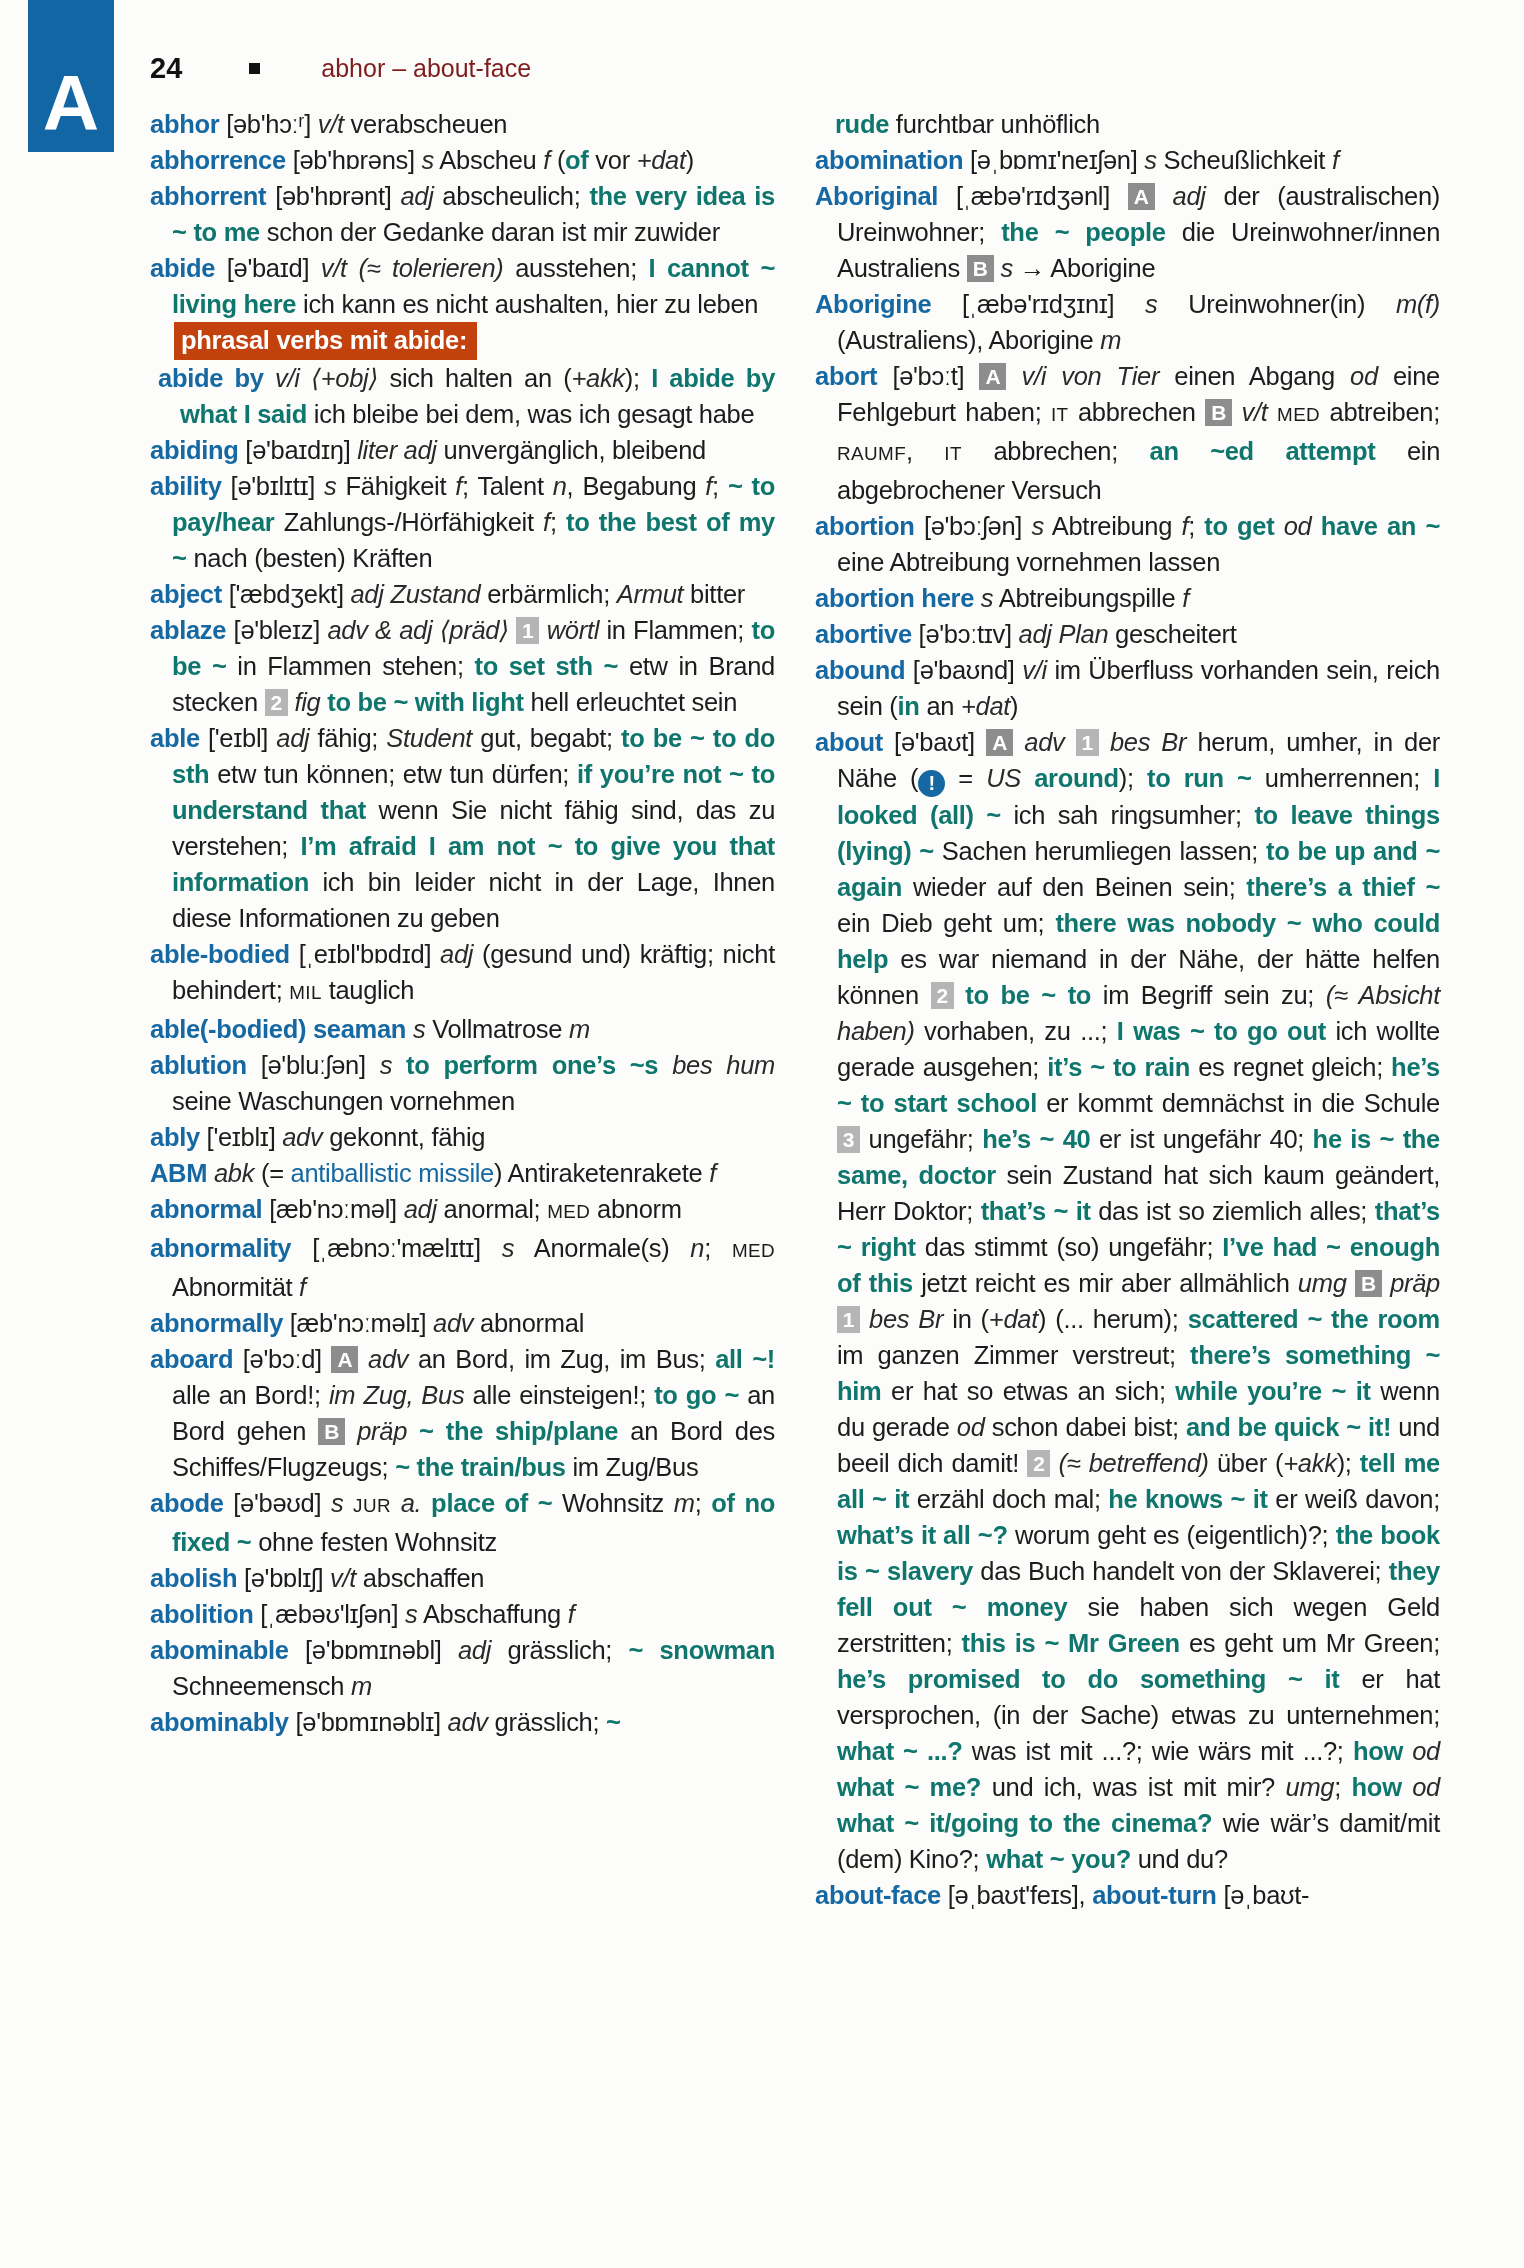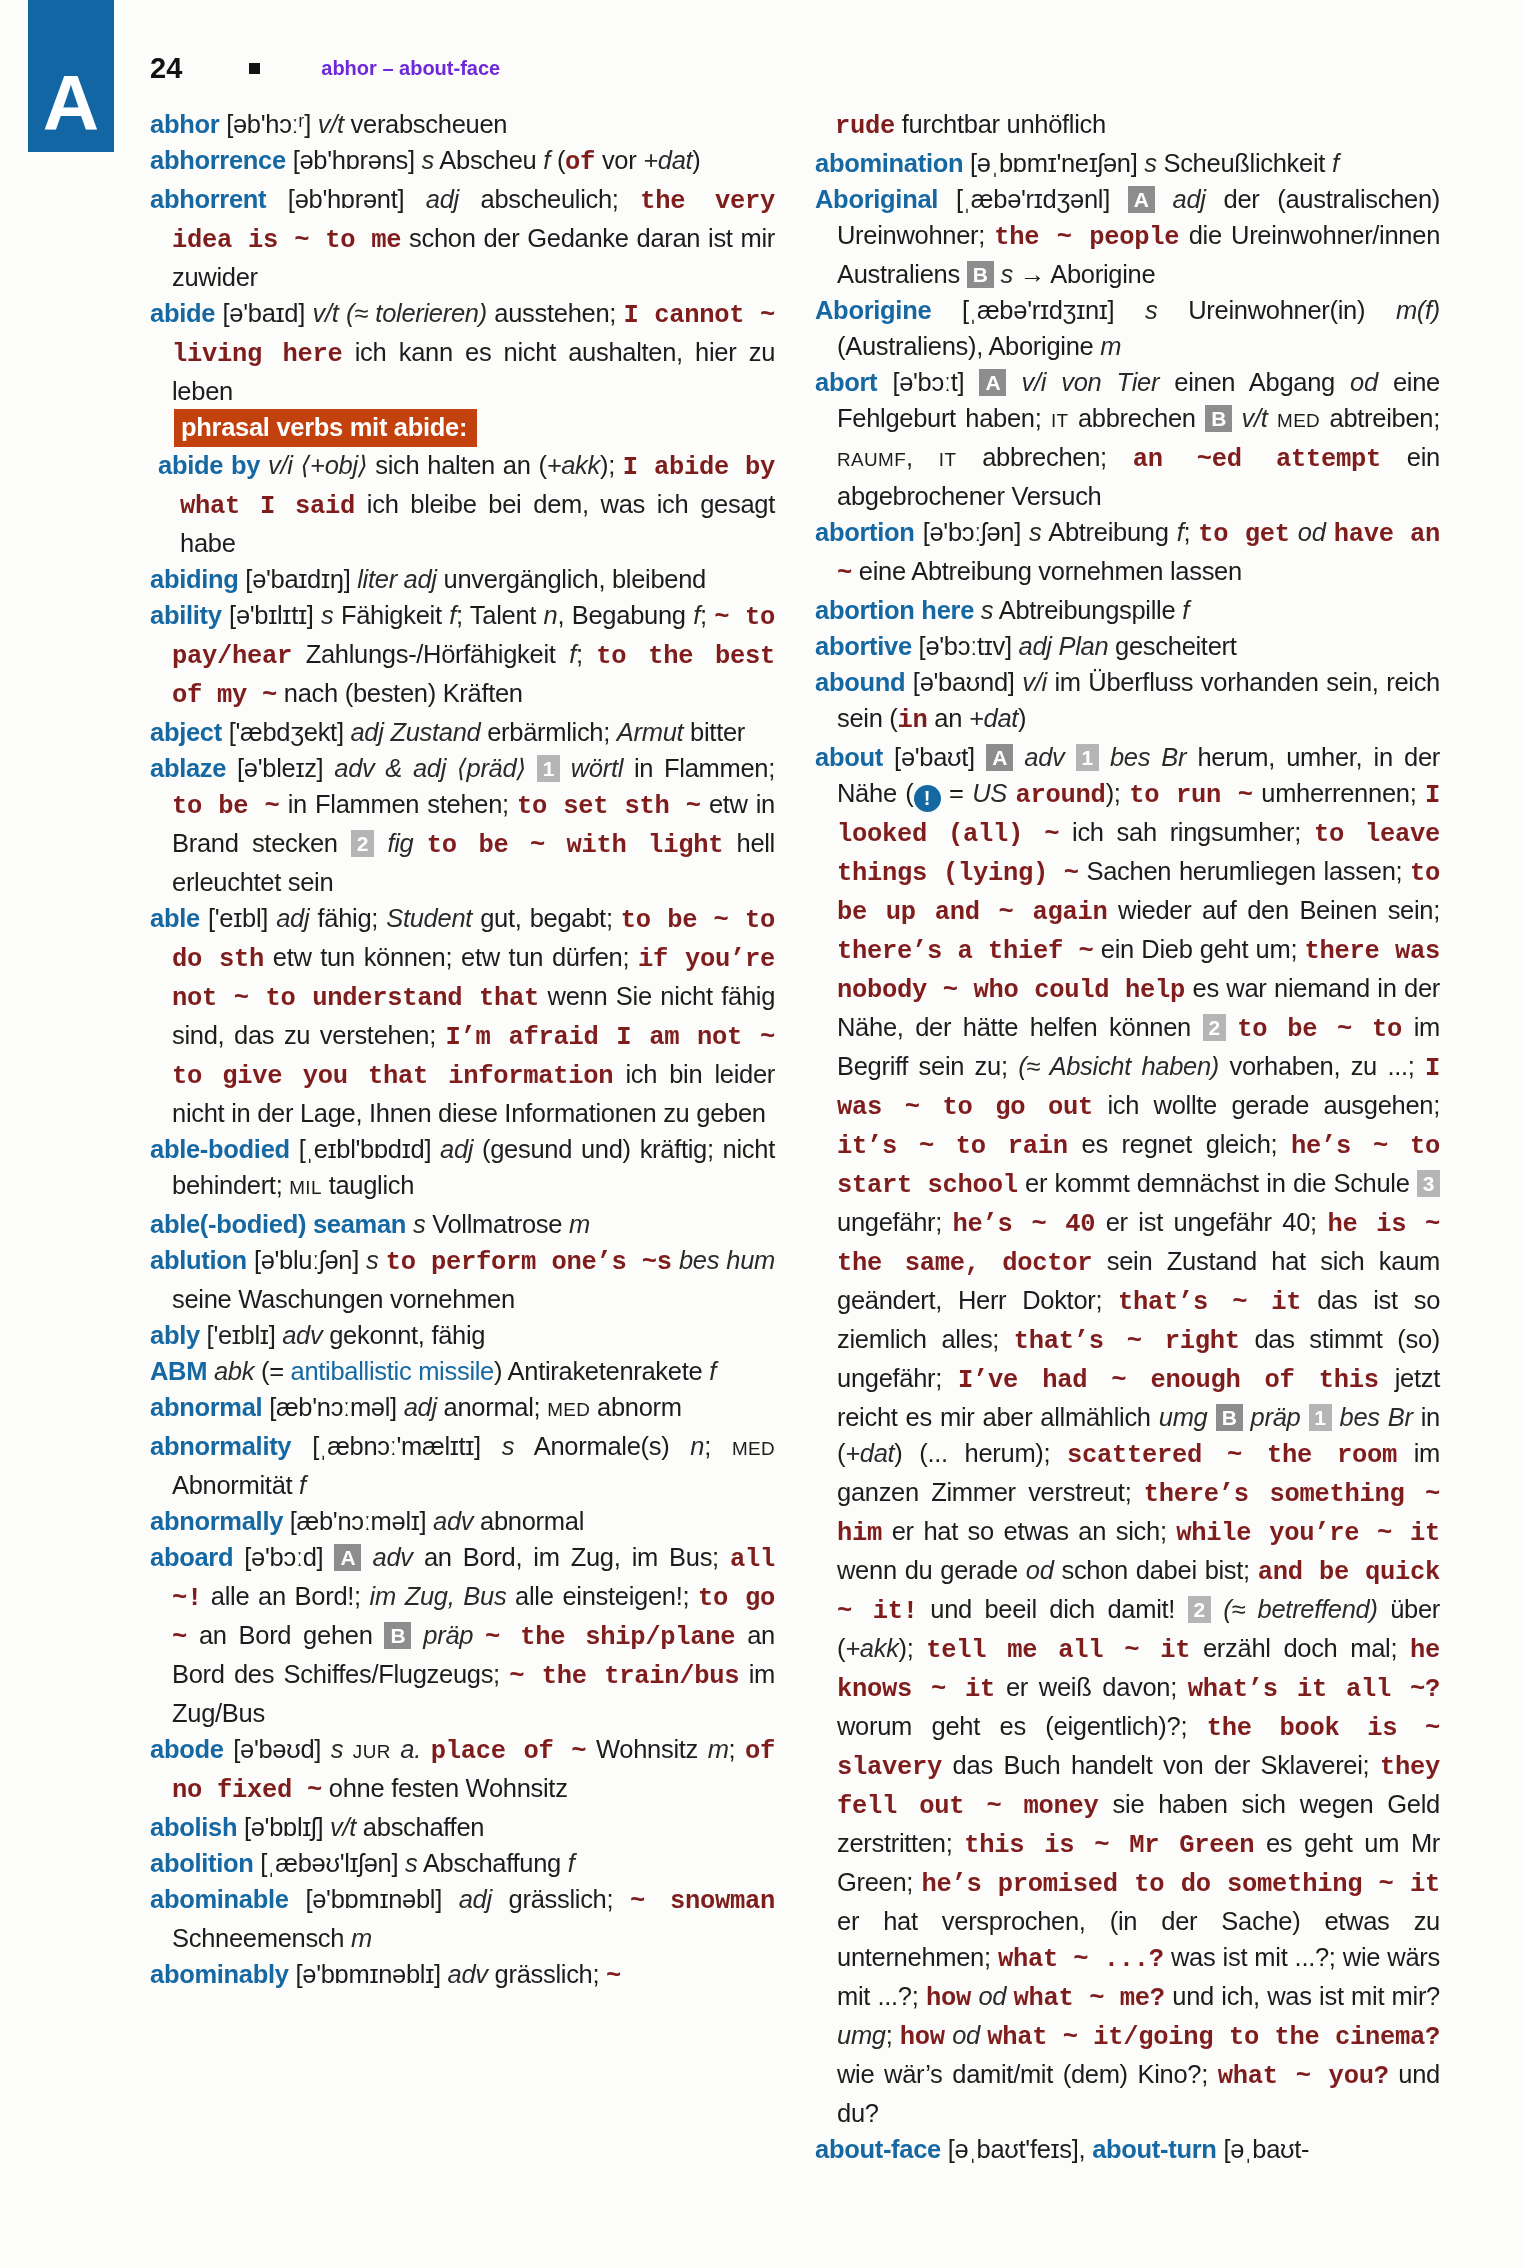--- a/index.html
+++ b/index.html
@@ -4,29 +4,29 @@
 <style>
   html,body{margin:0;padding:0;background:#e8e8e6;}
   .page{position:relative;width:1524px;height:2268px;background:#fcfcfa;overflow:hidden;
         font-family:"Liberation Sans","DejaVu Sans",sans-serif;color:#1c1c1c;}
   .tab{position:absolute;left:28px;top:0;width:86px;height:152px;background:#1266a4;
        color:#fff;font-weight:bold;font-size:78px;display:flex;align-items:flex-end;
        justify-content:center;padding-bottom:10px;box-sizing:border-box;line-height:1;}
   .header{position:absolute;left:150px;top:52px;display:flex;align-items:center;gap:31px;}
   .pageno{font-weight:bold;font-size:29px;color:#121212;}
   .bullet{width:11px;height:11px;background:#121212;display:inline-block;margin:0 30px 0 36px;}
-  .range{font-weight:bold;font-size:20px;color:#6d28d9;}
+  .range{font-weight:normal;font-size:25px;color:#7f1d1d;}
   .cols{position:absolute;top:106px;left:150px;width:1290px;display:flex;gap:40px;}
   .col{width:625px;font-size:25.5px;line-height:36px;text-align:justify;letter-spacing:-0.3px;}
   .entry{margin:0;padding-left:22px;text-indent:-22px;}
   .entry.sub{margin-left:8px;}
   .entry.cont{padding-left:20px;text-indent:0;}
   .hw{color:#1568a2;font-weight:bold;}
   .ref{color:#1568a2;}
-  .ex{font-weight:bold;color:#7f1d1d;font-family:Liberation Mono, monospace;}
+  .ex{font-weight:bold;color:#0f766e;}
   .it{font-style:italic;color:#2a2a2a;}
   .sc{font-size:0.74em;letter-spacing:0.4px;}
   .letterbox{display:inline-block;background:#8d8d8d;color:#fff;font-weight:bold;width:27px;
              line-height:27px;text-align:center;font-size:21px;text-indent:0;vertical-align:1px;}
   .numbox{display:inline-block;background:#b5b5b5;color:#fff;font-weight:bold;width:23px;
           line-height:27px;text-align:center;font-size:21px;text-indent:0;vertical-align:1px;}
   .warn{display:inline-block;background:#1568a2;color:#fff;font-weight:bold;width:27px;height:27px;
         border-radius:50%;line-height:27px;text-align:center;font-size:20px;text-indent:0;vertical-align:-3px;}
   .banner{margin:0 12px 0 24px;background:#c2410c;color:#fff;font-weight:bold;
           width:fit-content;padding:0 10px 2px 7px;text-indent:0;}

